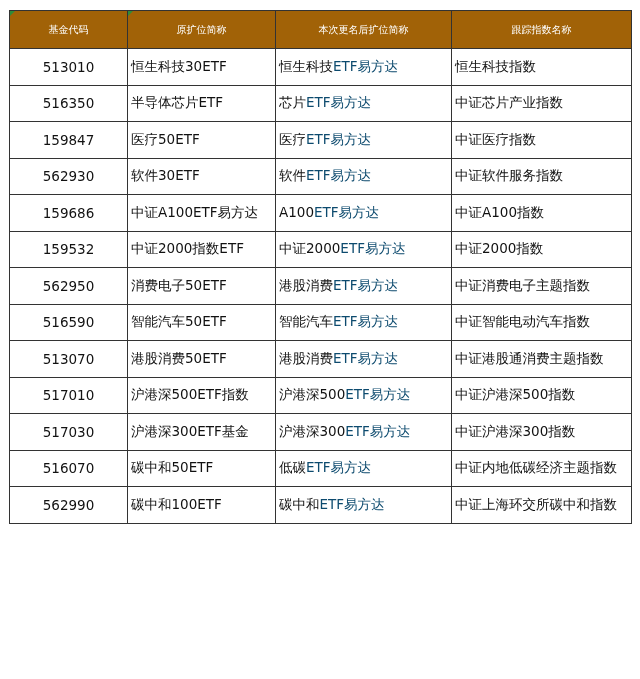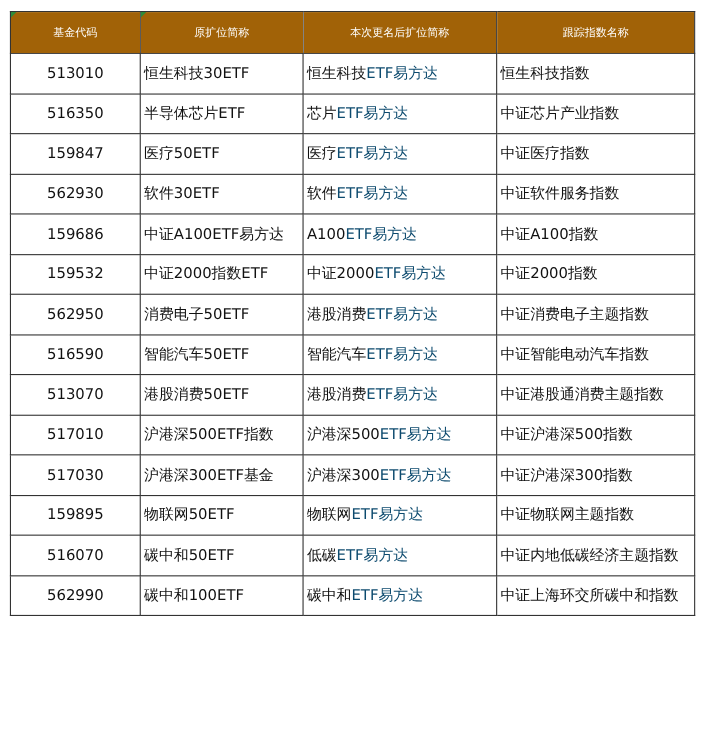--- a/index.html
+++ b/index.html
@@ -109,26 +109,20 @@
         <td><span>沪港深500</span><span class="red">ETF易方达</span></td>
         <td>中证沪港深500指数</td>
       </tr>
       <tr>
         <td class="code">517030</td>
         <td>沪港深300ETF基金</td>
         <td><span>沪港深300</span><span class="red">ETF易方达</span></td>
         <td>中证沪港深300指数</td>
       </tr>
       <tr>
-        <td class="code">159895</td>
-        <td>物联网50ETF</td>
-        <td><span>物联网</span><span class="red">ETF易方达</span></td>
-        <td>中证物联网主题指数</td>
-      </tr>
-      <tr>
         <td class="code">516070</td>
         <td>碳中和50ETF</td>
         <td><span>低碳</span><span class="red">ETF易方达</span></td>
         <td>中证内地低碳经济主题指数</td>
       </tr>
       <tr>
         <td class="code">562990</td>
         <td>碳中和100ETF</td>
         <td><span>碳中和</span><span class="red">ETF易方达</span></td>
         <td>中证上海环交所碳中和指数</td>

